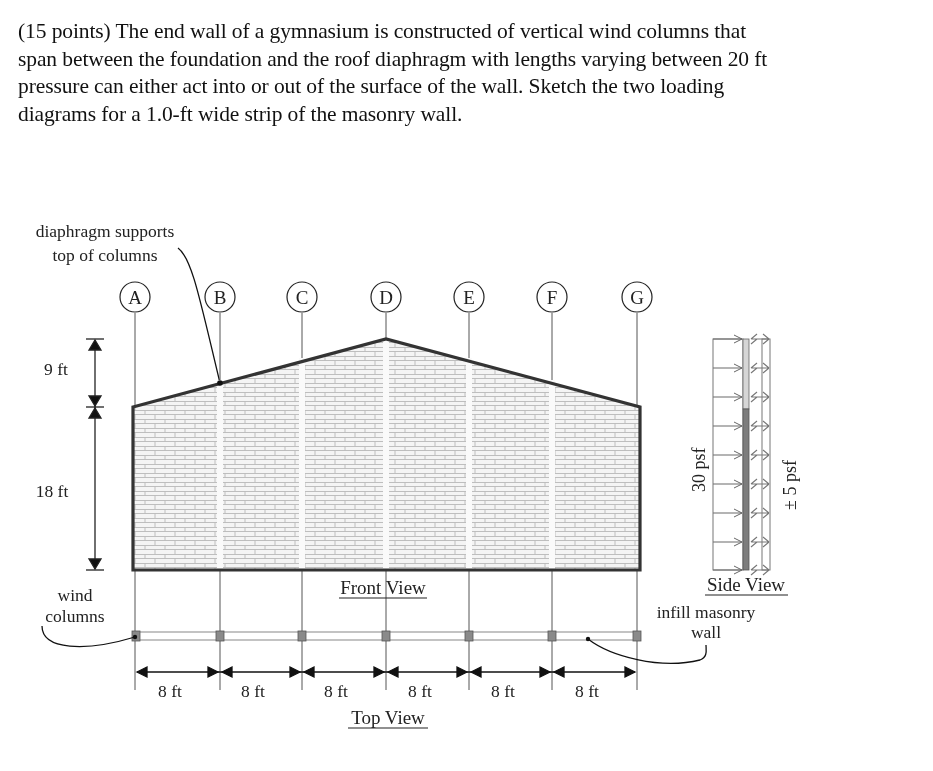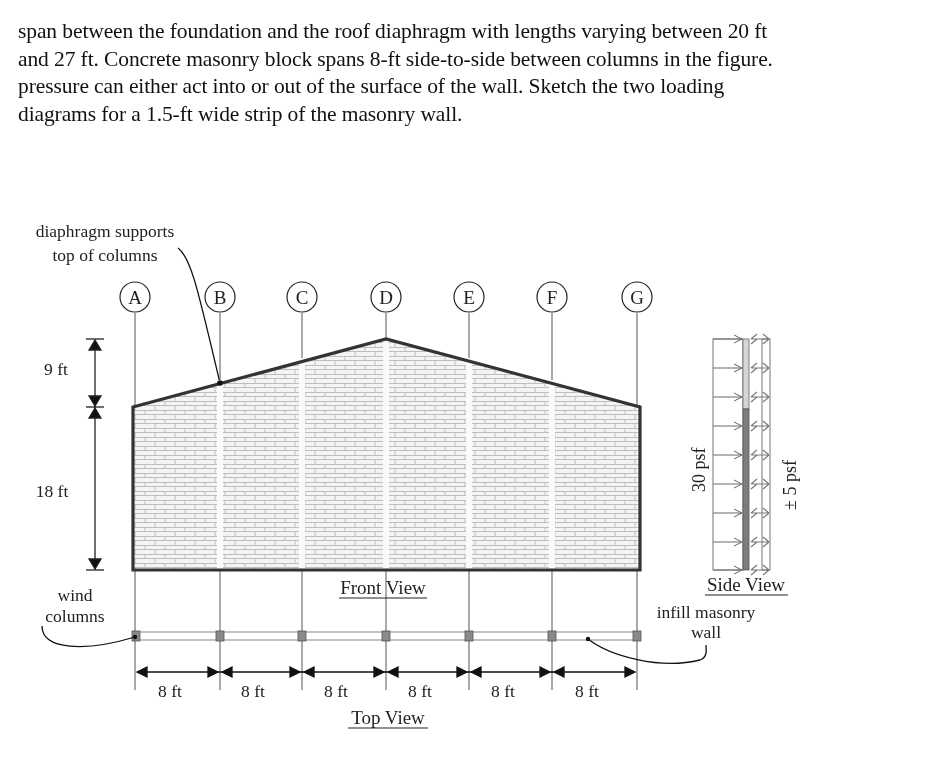--- a/index.html
+++ b/index.html
@@ -8,24 +8,24 @@
   .problem { position: absolute; left: 18px; top: 18px; width: 900px;
              font-size: 21.5px; line-height: 27.5px; letter-spacing: -0.1px; }
   .problem p { margin: 0; }
   svg { position: absolute; left: 0; top: 0; }
   svg text { font-family: "Liberation Serif", "DejaVu Serif", serif; fill: #222; }
 </style>
 </head>
 <body>
 
 <div class="problem">
+  <p>(15 points) The end wall of a gymnasium is constructed of vertical wind columns that</p>
   <p>span between the foundation and the roof diaphragm with lengths varying between 20 ft</p>
-  <p>and 27 ft. Concrete masonry block spans 8-ft side-to-side between columns in the figure.</p>
   <p>pressure can either act into or out of the surface of the wall. Sketch the two loading</p>
-  <p>diagrams for a 1.5-ft wide strip of the masonry wall.</p>
+  <p>diagrams for a 1.0-ft wide strip of the masonry wall.</p>
 </div>
 
 <svg width="933" height="771" viewBox="0 0 933 771">
   <defs>
     <pattern id="brick" x="135" y="338" width="20" height="9" patternUnits="userSpaceOnUse">
       <rect width="20" height="9" fill="#f4f4f4"></rect>
       <path d="M0 0.5 H20 M0 4.5 H20 M10 0.5 V4.5 M0 4.5 V9 M20 4.5 V9" stroke="#b8b8b8" stroke-width="0.9" fill="none"></path>
     </pattern>
     <marker id="arrowFill" markerWidth="10" markerHeight="10" refX="9" refY="5" orient="auto" markerUnits="userSpaceOnUse">
       <path d="M0,0 L10,5 L0,10 z" fill="#111"></path>

